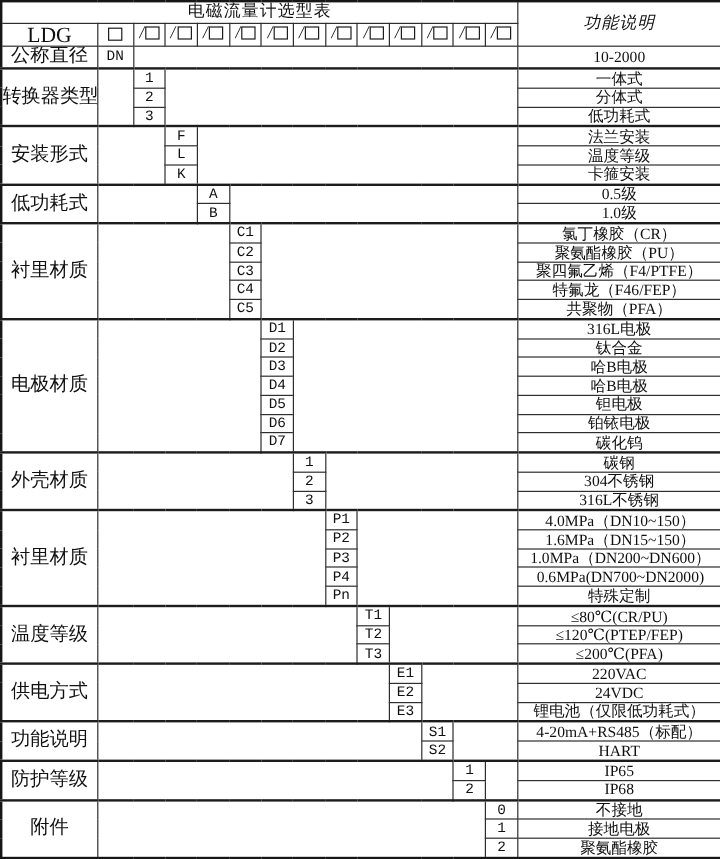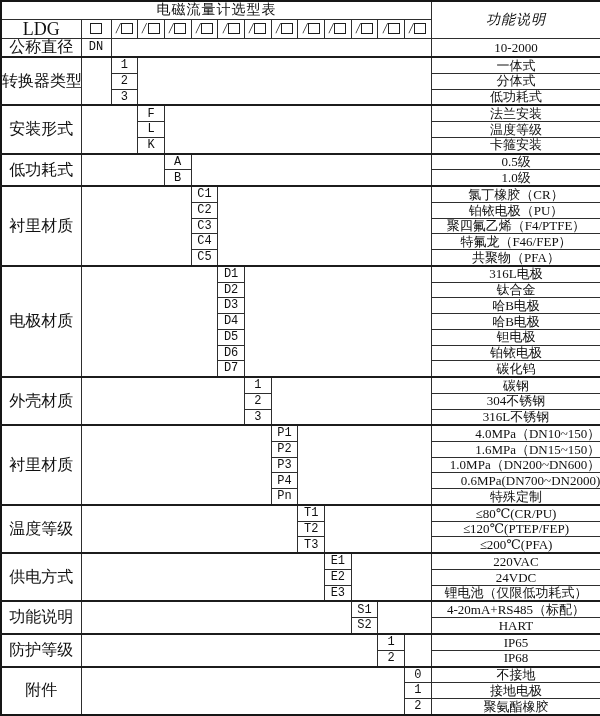--- a/index.html
+++ b/index.html
@@ -24,21 +24,21 @@
   table{border:2px solid #161616;}
   tr.band-top > td{border-top:2px solid #1c1c1c;}
   .r-title{height:18px;}
   .r-ldg{height:18px;}
   .r-dn{height:16px;}
   .title-cell{font-size:14px;letter-spacing:1px;}
   .func-head{font-size:14px;letter-spacing:1px;font-style:italic;}
   .cat{font-size:16px;}
   .code{font-size:12px;font-family:Liberation Mono, monospace;}
   .desc{font-size:13px;}
-  .desc.al{text-align:right;padding-left:2px;margin-top:12px;}
+  .desc.al{text-align:center;padding-left:2px;margin-top:12px;}
   .ldg-label{font-size:18px;}
   .box{
     display:inline-block;
     width:10px;height:9px;
     border:1px solid #1d1d1d;
     vertical-align:-1px;
     background:#fff;
   }
   .slash{
     display:inline-block;
@@ -139,21 +139,21 @@
         </tr>
         <tr class="band-top">
           <td class="cat" rowspan="5">衬里材质</td>
           <td rowspan="5" colspan="4"></td>
           <td class="code">C1</td>
           <td rowspan="5" colspan="8"></td>
           <td class="desc">氯丁橡胶（CR）</td>
         </tr>
         <tr>
           <td class="code">C2</td>
-          <td class="desc">铂铱电极（PU）</td>
+          <td class="desc">聚氨酯橡胶（PU）</td>
         </tr>
         <tr>
           <td class="code">C3</td>
           <td class="desc">聚四氟乙烯（F4/PTFE）</td>
         </tr>
         <tr>
           <td class="code">C4</td>
           <td class="desc">特氟龙（F46/FEP）</td>
         </tr>
         <tr>

